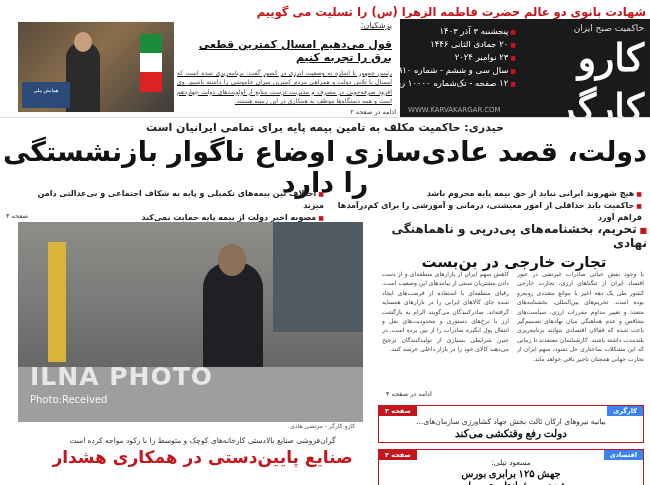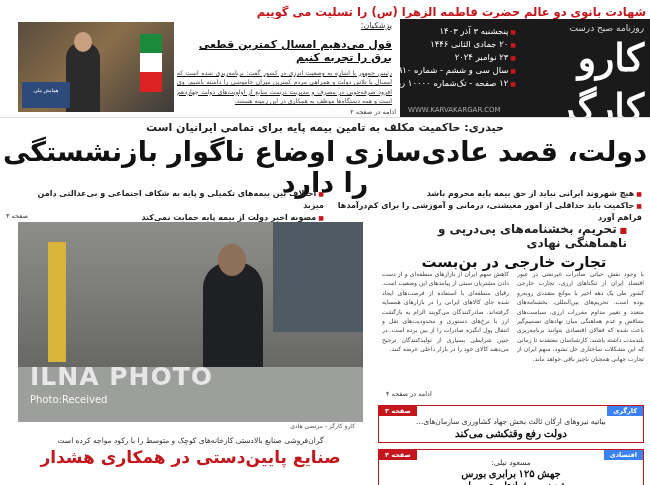--- a/index.html
+++ b/index.html
@@ -46,26 +46,26 @@
   .photo-box .bg1 { position: absolute; inset: 0; background: linear-gradient(180deg, #8d8e8a 0%, #7a7b78 40%, #565856 100%); }
   .photo-box .shelf { position: absolute; right: 0; top: 0; width: 90px; height: 110px; background: #4f5a63; }
   .photo-box .yellow { position: absolute; left: 30px; top: 20px; width: 18px; height: 120px; background: #d8b53a; }
   .photo-box .worker { position: absolute; left: 185px; top: 40px; width: 60px; height: 120px; background: #1f2024; border-radius: 26px 26px 4px 4px; }
   .photo-box .whead { position: absolute; left: 200px; top: 22px; width: 28px; height: 32px; background: #8e6f58; border-radius: 50%; }
   .photo-box .table { position: absolute; left: 0; bottom: 0; width: 345px; height: 55px; background: #9d9f9c; }
   .photo-box .ilna { position: absolute; left: 12px; top: 140px; color: rgba(255,255,255,0.75); font-size: 25px; font-weight: bold; direction: ltr; letter-spacing: 1px; }
   .photo-box .received { position: absolute; left: 12px; top: 172px; color: rgba(255,255,255,0.9); font-size: 10px; direction: ltr; }
   .photo-credit { position: absolute; left: 18px; top: 422px; width: 345px; height: 12px; font-size: 6px; color: #555; text-align: right; padding-right: 8px; }
 
-  .bottom-left { position: absolute; left: 18px; top: 436px; width: 345px; height: 49px; }
+  .bottom-left { position: absolute; left: 30px; top: 436px; width: 345px; height: 49px; }
   .bl-kicker { font-size: 7.5px; color: #333; text-align: center; }
   .bl-title { font-size: 17px; font-weight: bold; color: #c4161c; text-align: center; margin-top: 2px; }
 
   .trade { position: absolute; right: 0; top: 222px; width: 272px; height: 180px; }
-  .trade-kicker { font-size: 12px; font-weight: bold; color: #222; text-align: right; padding-right: 23px; }
+  .trade-kicker { font-size: 12px; font-weight: bold; color: #222; text-align: right; padding-right: 3px; }
   .trade-kicker .sq { color: #c4161c; font-size: 8px; }
   .trade-title { font-size: 15px; font-weight: bold; color: #111; text-align: center; margin-top: 3px; }
   .trade-cols { position: absolute; top: 47px; right: 6px; width: 262px; height: 125px; display: flex; gap: 8px; }
   .trade-col { flex: 1; font-size: 6px; line-height: 9.4px; color: #444; text-align: justify; overflow: hidden; }
   .trade-more { position: absolute; left: 8px; top: 168px; font-size: 6.5px; color: #333; }
 
   .boxes { position: absolute; right: 6px; top: 405px; width: 266px; }
   .box { border: 1px solid #c4161c; margin-bottom: 6px; height: 38px; position: relative; }
   .box .label { position: absolute; right: 0; top: 0; background: #3b82f6; color: #fff; font-size: 6.5px; padding: 1px 6px; font-weight: bold; }
   .box .page { position: absolute; left: 0; top: 0; background: #c4161c; color: #fff; font-size: 6.5px; padding: 1px 6px; font-weight: bold; }
@@ -76,21 +76,21 @@
 </style>
 </head>
 <body>
 
 <div class="topbar">
   <span>شهادت بانوی دو عالم حضرت فاطمه الزهرا (س) را تسلیت می گوییم</span>
 </div>
 
 <div class="masthead">
   <div class="mast-logo">
-    <div class="tag">روزنامه صبح درست</div>
+    <div class="tag">حاکمیت صبح ایران</div>
     <div class="name">کارو کارگر</div>
   </div>
   <div class="mast-info">
     <div class="bullet">پنجشنبه ۳ آذر ۱۴۰۳</div>
     <div class="bullet">۲۰ جمادی الثانی ۱۴۴۶</div>
     <div class="bullet">۲۳ نوامبر ۲۰۲۴</div>
     <div class="bullet">سال سی و ششم - شماره ۹۹۱۰</div>
     <div class="bullet">۱۲ صفحه - تک‌شماره ۱۰۰۰۰ ریال</div>
   </div>
   <div class="mast-url">WWW.KARVAKARGAR.COM</div>

